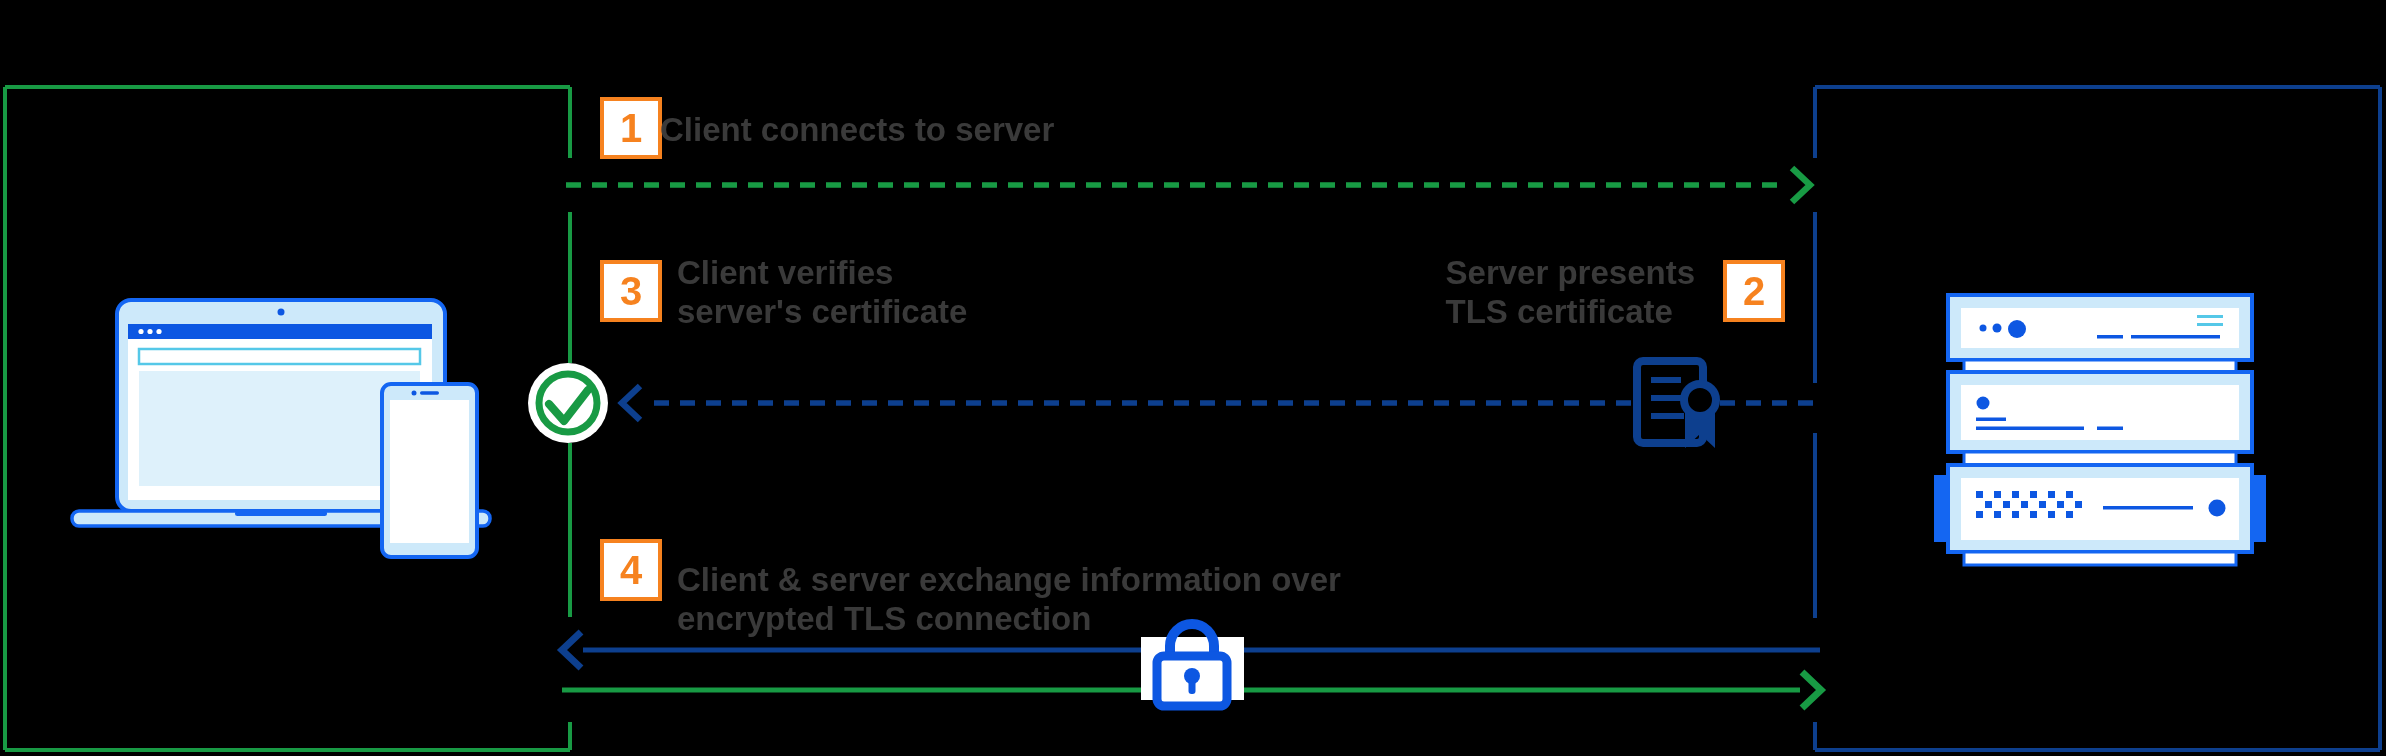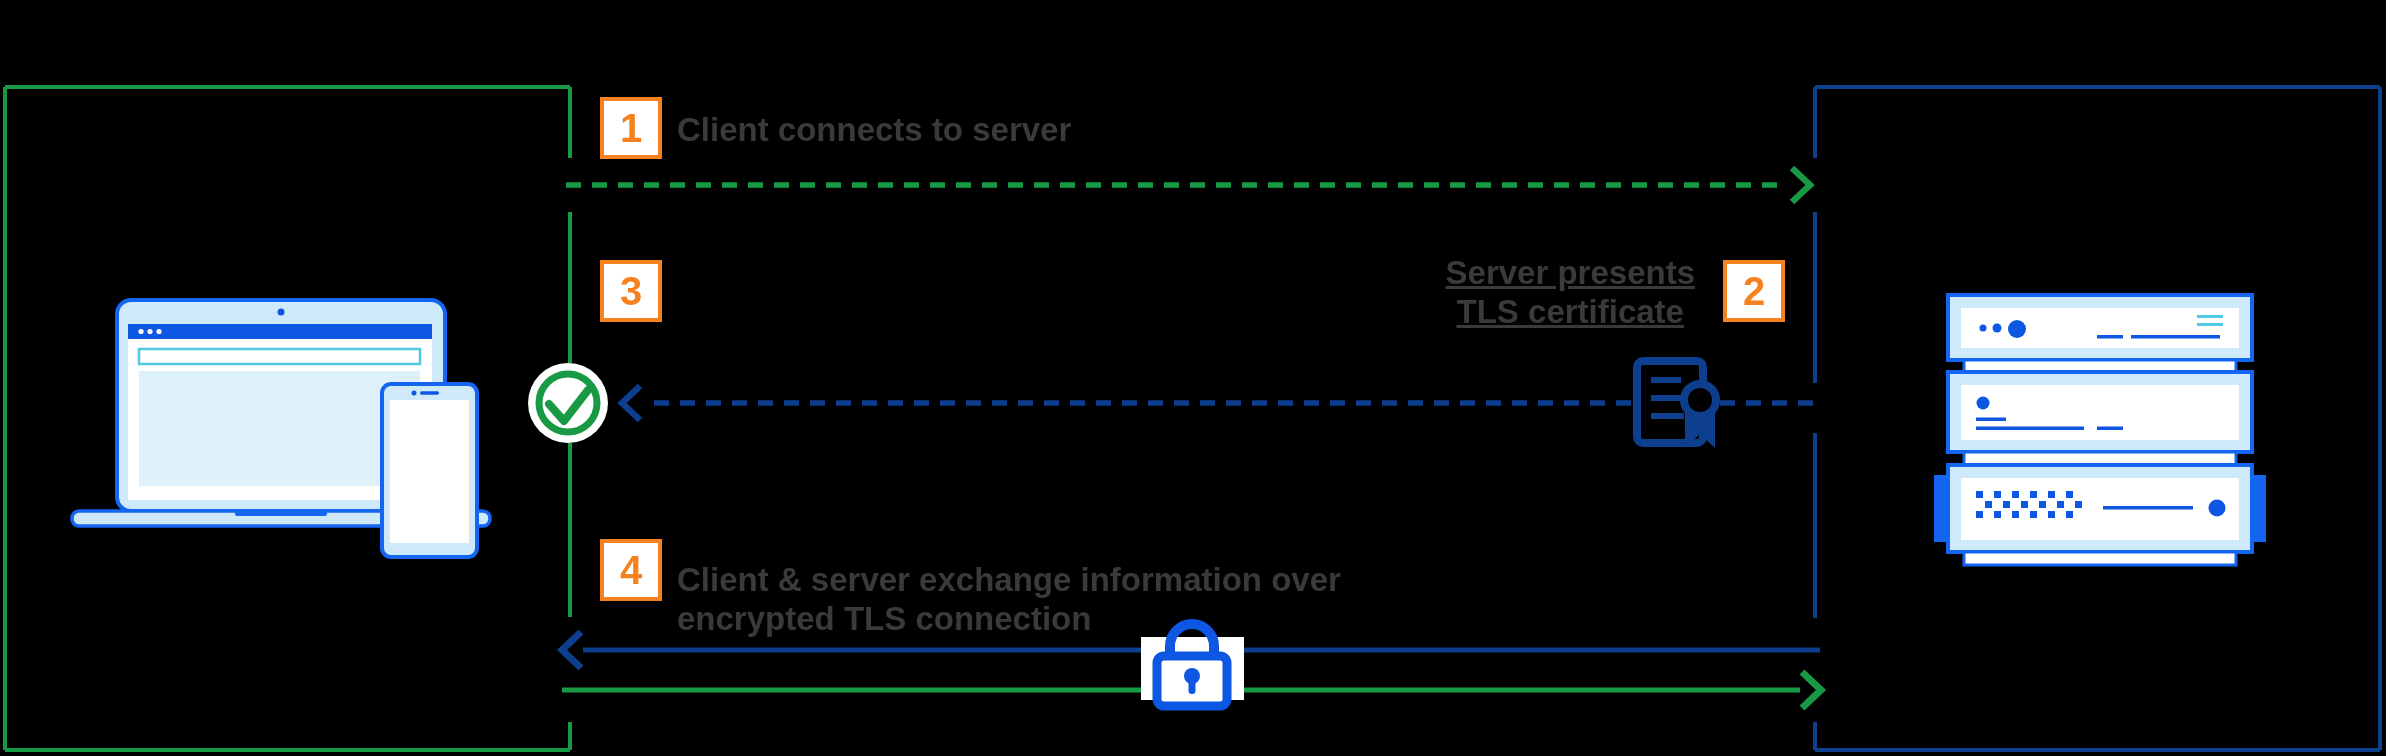--- a/index.html
+++ b/index.html
@@ -52,21 +52,21 @@
   }
   .step-label {
     position: absolute;
     color: var(--text);
     font-size: 33px;
     font-weight: 700;
     line-height: 39px;
     white-space: pre-line;
     z-index: 3;
   }
-  #label-step2 { text-align: center; text-decoration: underline; }
+  #label-step2 { text-align: left; }
 </style>
 </head>
 <body>
 
 <div id="canvas">
 
   <svg id="diagram-svg" width="2386" height="756" viewBox="0 0 2386 756">
 
     <g stroke-width="4" fill="none">
       <line class="sg" x1="5" y1="87" x2="570" y2="87"></line>
@@ -199,31 +199,33 @@
       </g>
       <rect class="fb" x="2103" y="506" width="90" height="3.5"></rect>
       <circle class="fb" cx="2217" cy="508" r="8.5"></circle>
       <rect class="fw sbo" x="1964" y="552" width="272" height="13" stroke-width="3"></rect>
     </g>
   </svg>
 
   <div class="badge" style="left:600px; top:97px;">
     <span>1</span>
   </div>
-  <div class="step-label" style="left:677px; top:110px;text-align:center;" id="label-step1">Client connects to server</div>
+  <div class="step-label" style="left:660px; top:110px;text-align:center;" id="label-step1">Client connects to server</div>
 
   <div class="badge" style="left:1723px; top:260px;">
     <span>2</span>
   </div>
   <div class="step-label" style="right:691px; top:253px;" id="label-step2">Server presents
 TLS certificate</div>
 
   <div class="badge" style="left:600px; top:260px;">
     <span>3</span>
   </div>
+  <div class="step-label" style="left:677px; top:253px;" id="label-step3">Client verifies
+server's certificate</div>
 
   <div class="badge" style="left:600px; top:539px;">
     <span>4</span>
   </div>
   <div class="step-label" style="left:677px; top:560px;" id="label-step4">Client &amp; server exchange information over
 encrypted TLS connection</div>
 
 </div>
 
 </body></html>

